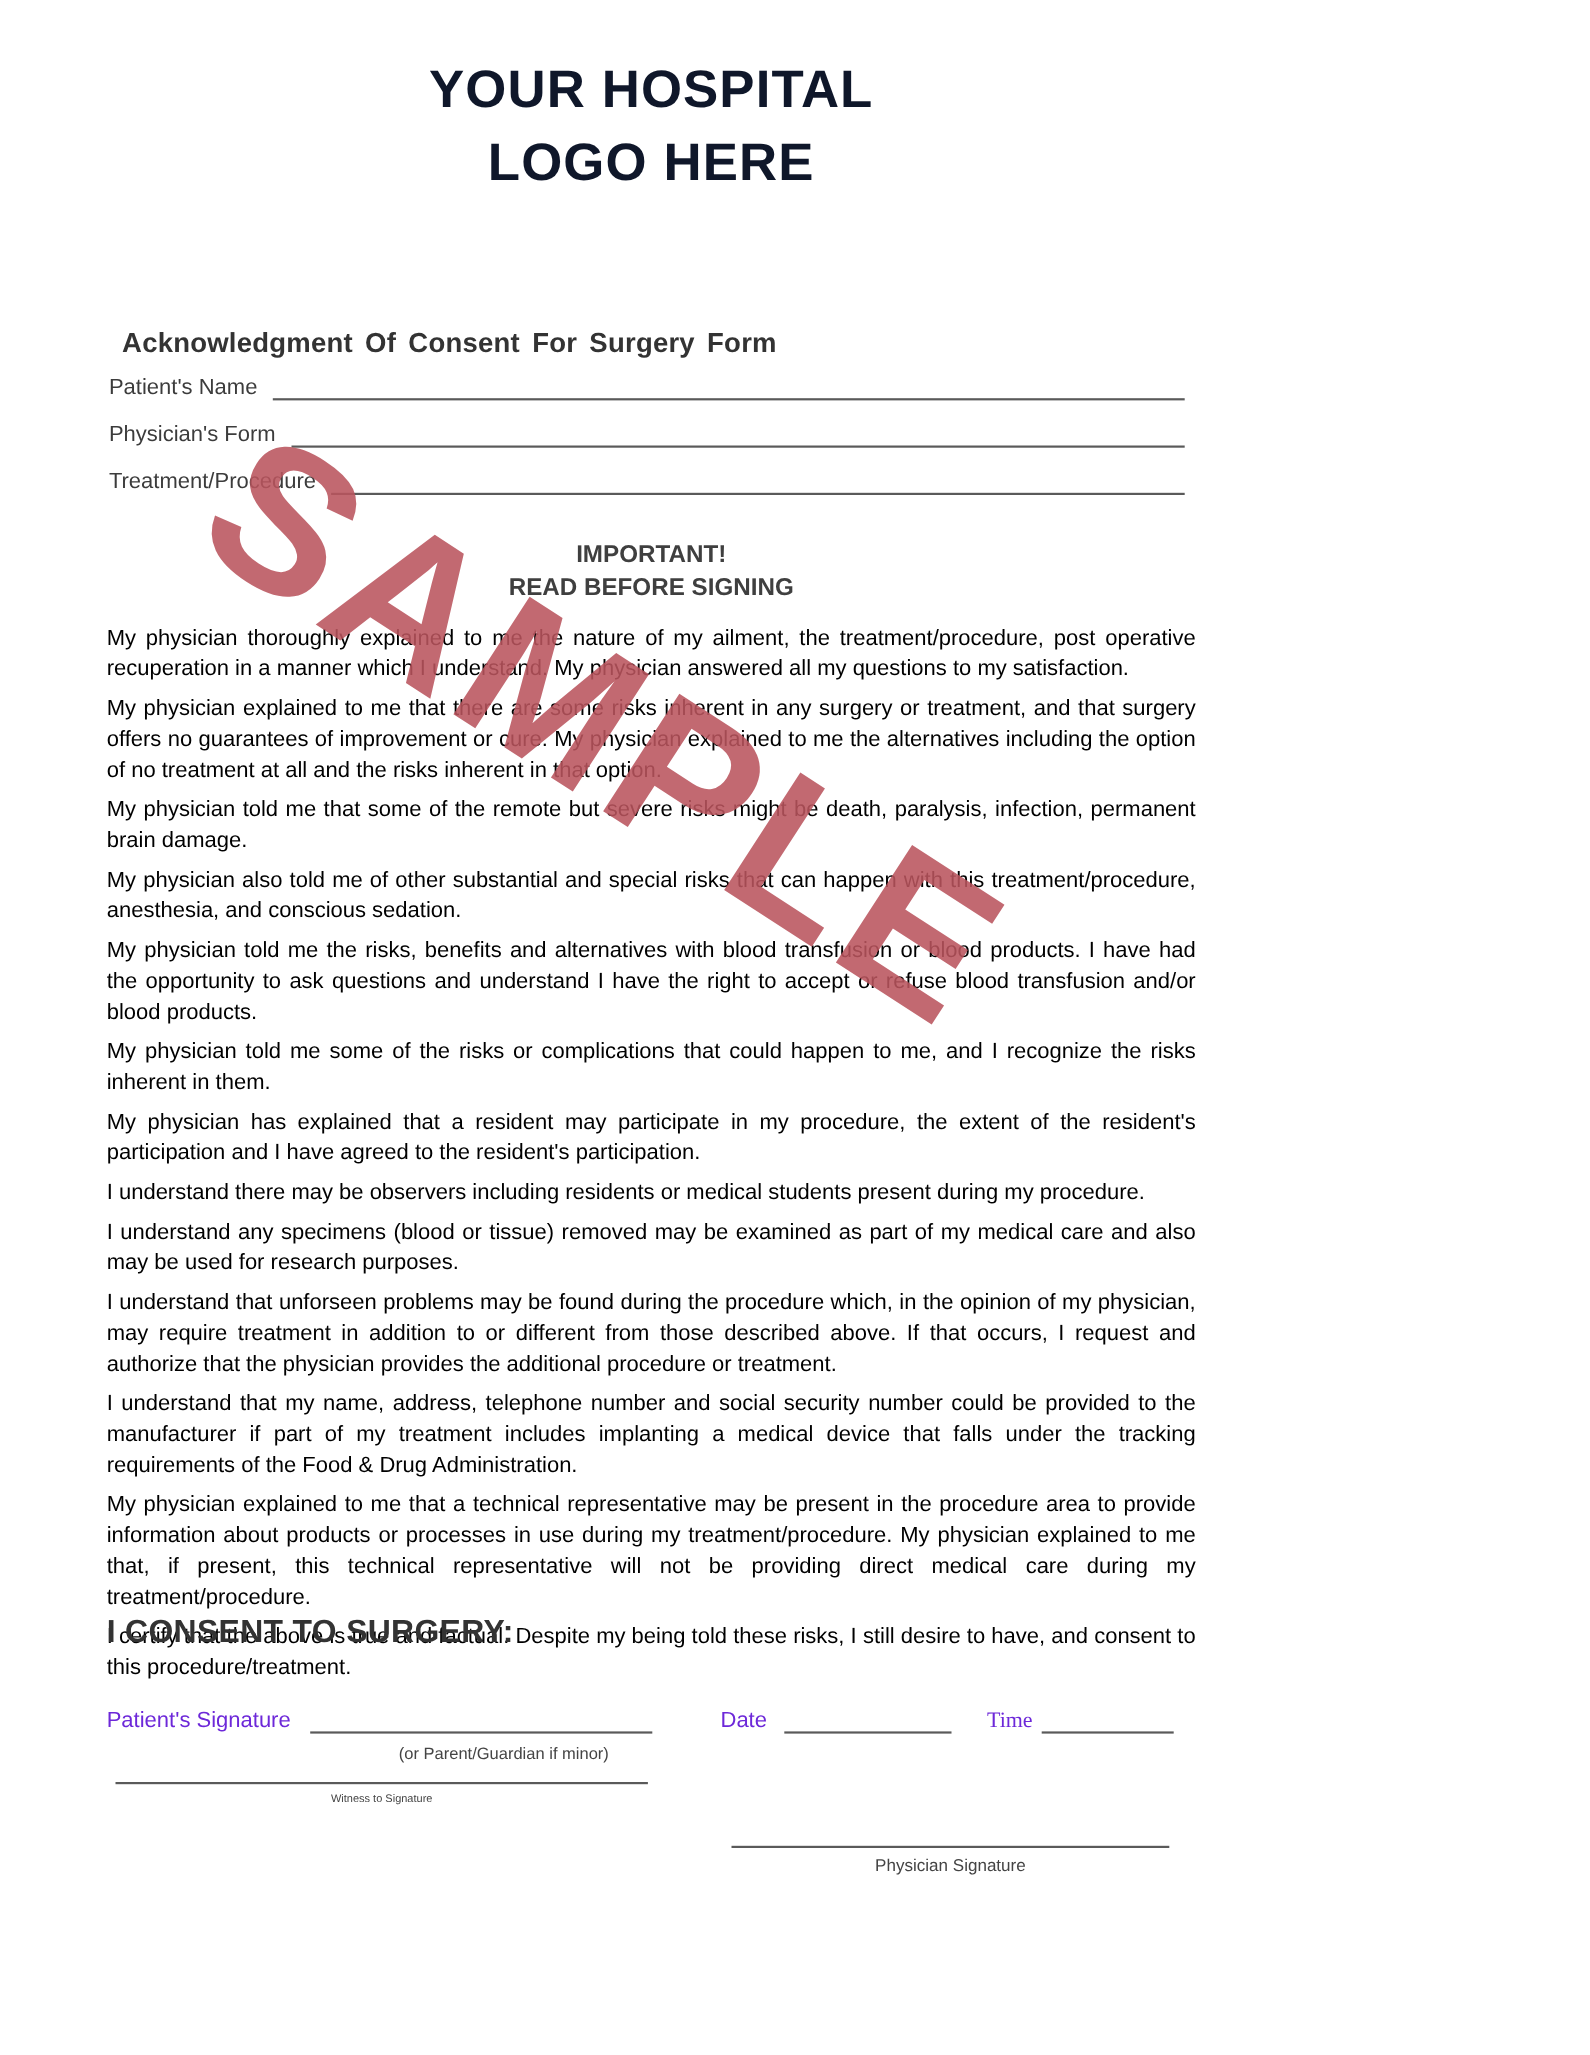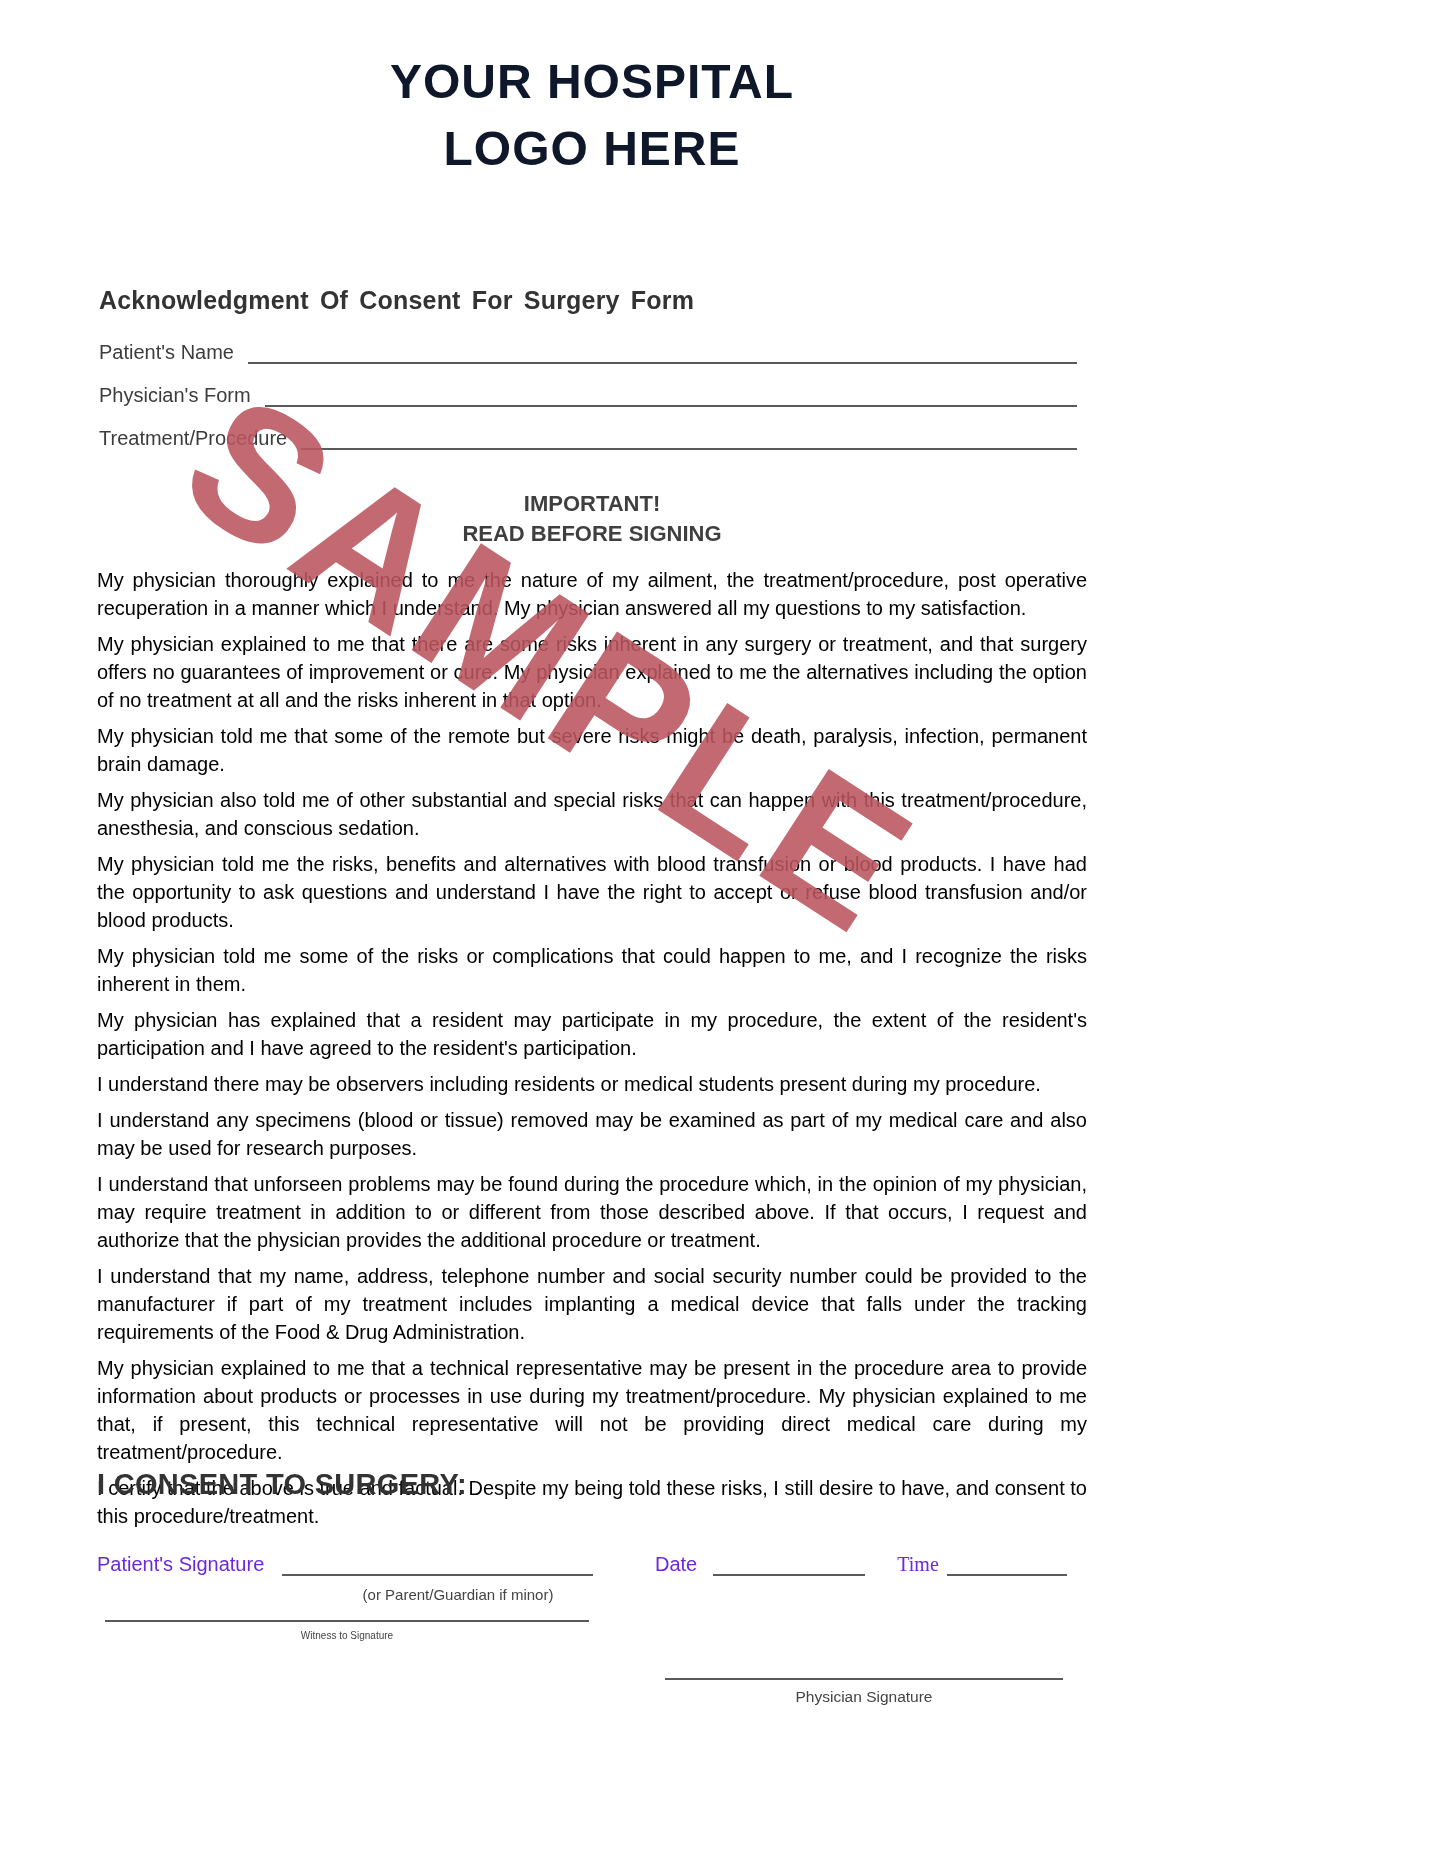--- a/index.html
+++ b/index.html
@@ -121,21 +121,21 @@
 
 <div class="page">
 
   <div class="content">
 
     <div class="logo">
       <div>YOUR HOSPITAL</div>
       <div>LOGO HERE</div>
     </div>
 
-    <h1 class="doc-title" style="margin:0;">Acknowledgment Of Consent For Surgery Form</h1>
+    <h1 class="doc-title" style="margin:12px;">Acknowledgment Of Consent For Surgery Form</h1>
 
     <div class="field-row r0">
       <span class="field-label">Patient's Name</span>
       <span class="field-line"></span>
     </div>
 
     <div class="field-row r1">
       <span class="field-label">Physician's Form</span>
       <span class="field-line"></span>
     </div>

